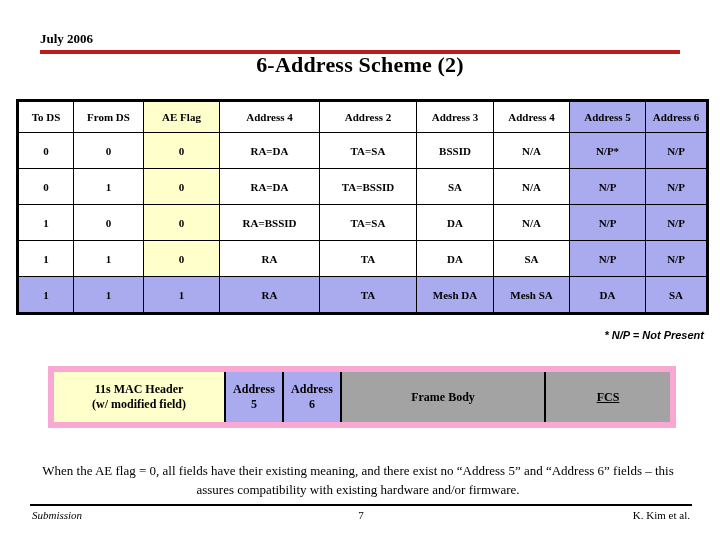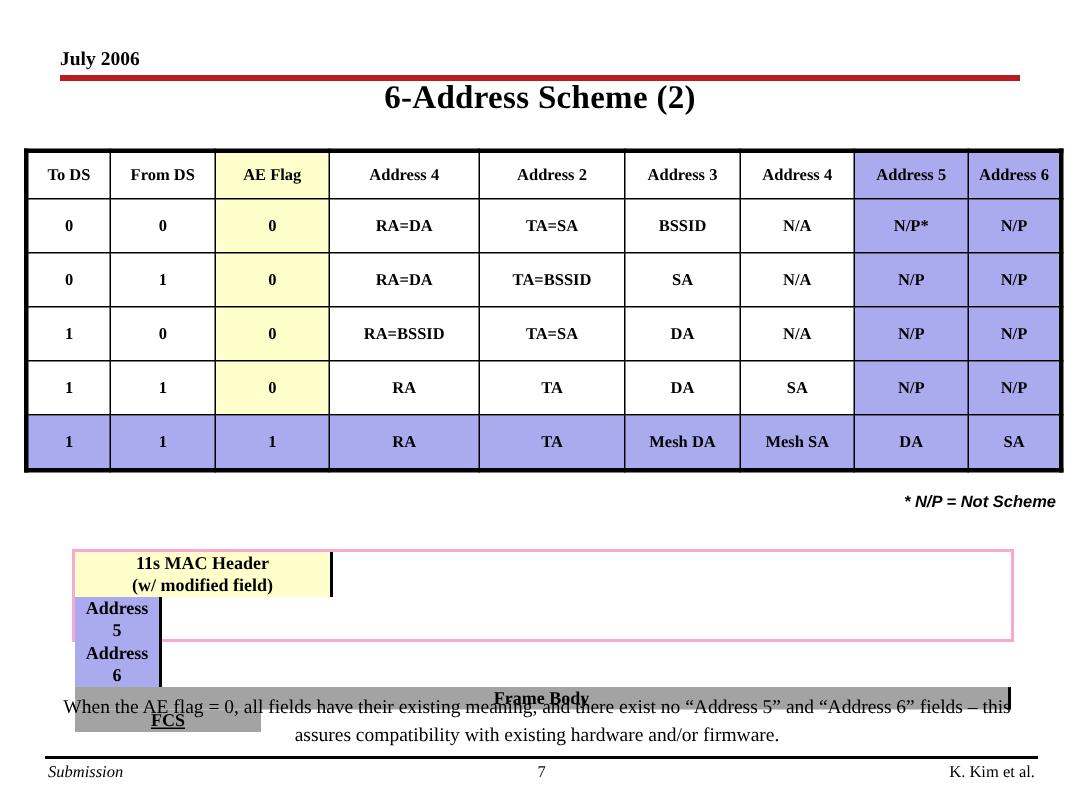--- a/index.html
+++ b/index.html
@@ -102,23 +102,22 @@
   }
 
   
   .frame-diagram {
     position: absolute;
     left: 48px;
     top: 366px;
     width: 628px;
     height: 62px;
     display: flex;
-    border: 2px solid #f9a8d4;
+    border: 6px solid #f9a8d4;
     box-sizing: border-box;
-    flex-direction: column;
   }
   .frame-cell {
     border-right: 2px solid #000;
     display: flex;
     align-items: center;
     justify-content: center;
     text-align: center;
     font-size: 12px;
     font-weight: bold;
     line-height: 1.25;
@@ -261,21 +260,21 @@
       <td class="c-purple">RA</td>
       <td class="c-purple">TA</td>
       <td class="c-purple">Mesh DA</td>
       <td class="c-purple">Mesh SA</td>
       <td class="c-purple">DA</td>
       <td class="c-purple">SA</td>
     </tr>
   </tbody>
 </table>
 
-<div class="np-note">* N/P = Not Scheme</div>
+<div class="np-note">* N/P = Not Present</div>
 
 <div class="frame-diagram">
   <div class="frame-cell fc-machdr">
     <div>
       <div>11s MAC Header</div>
       <div>(w/ modified field)</div>
     </div>
   </div>
   <div class="frame-cell fc-a5">
     <div>

